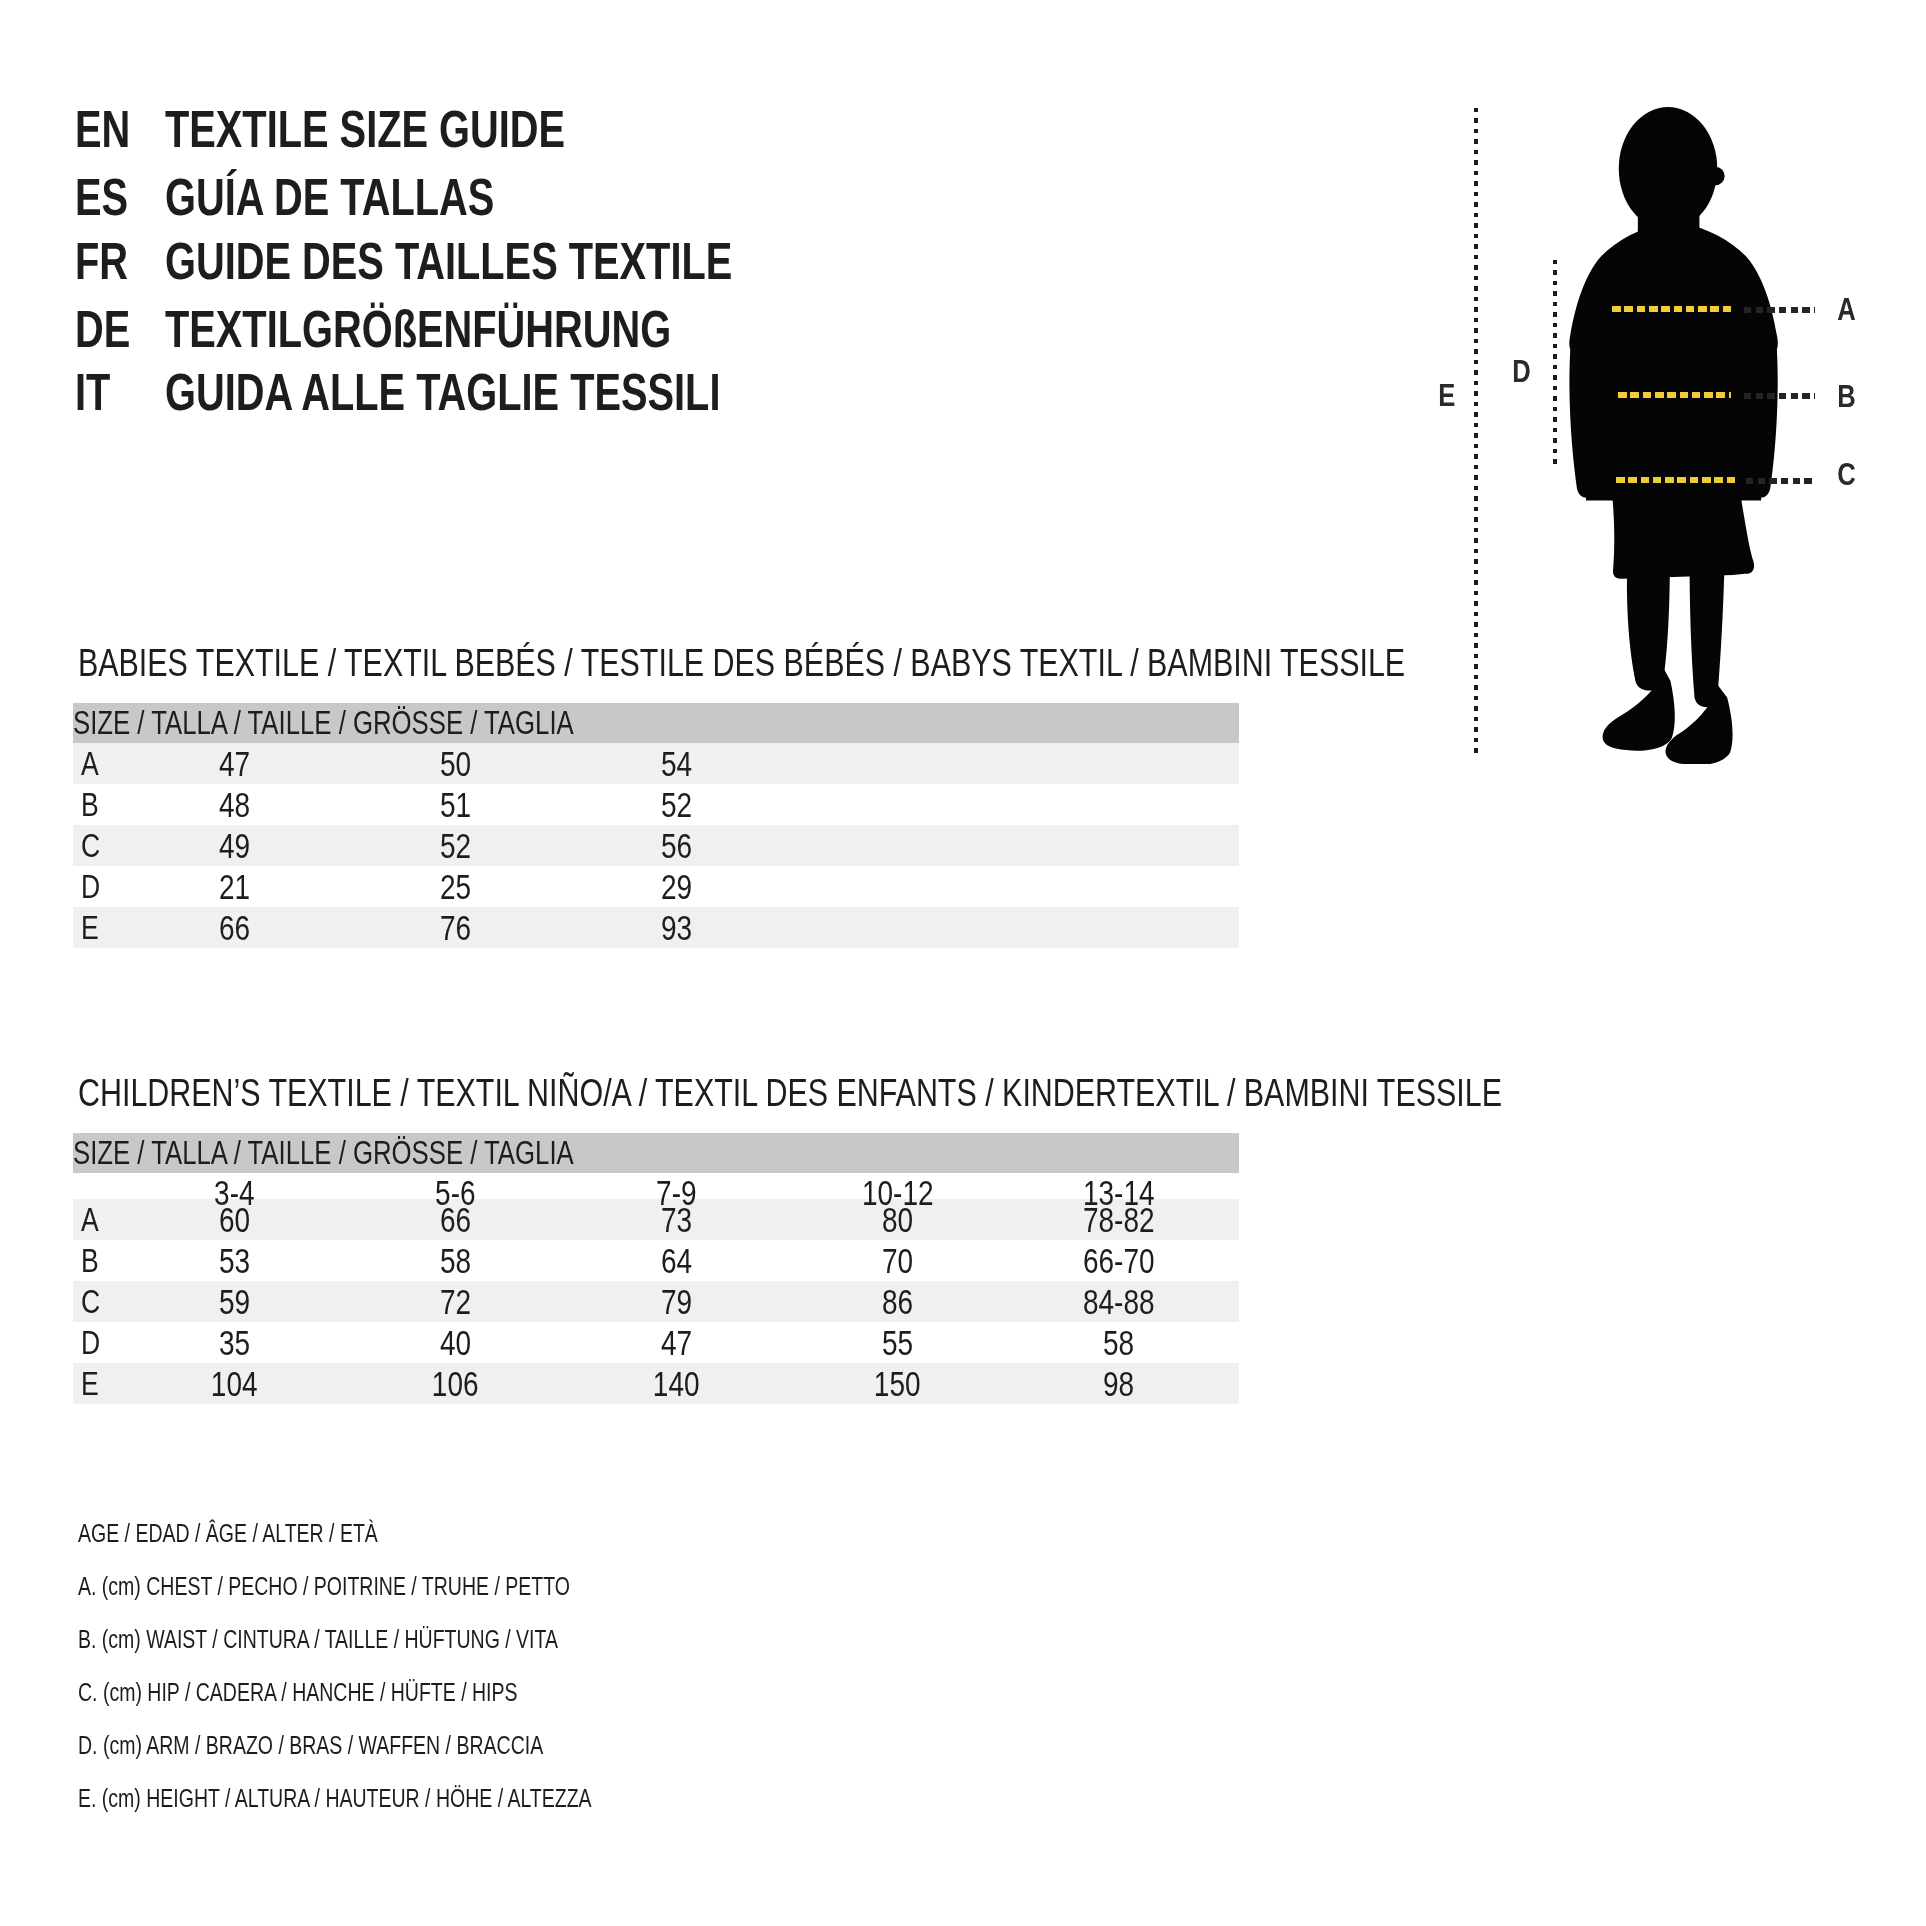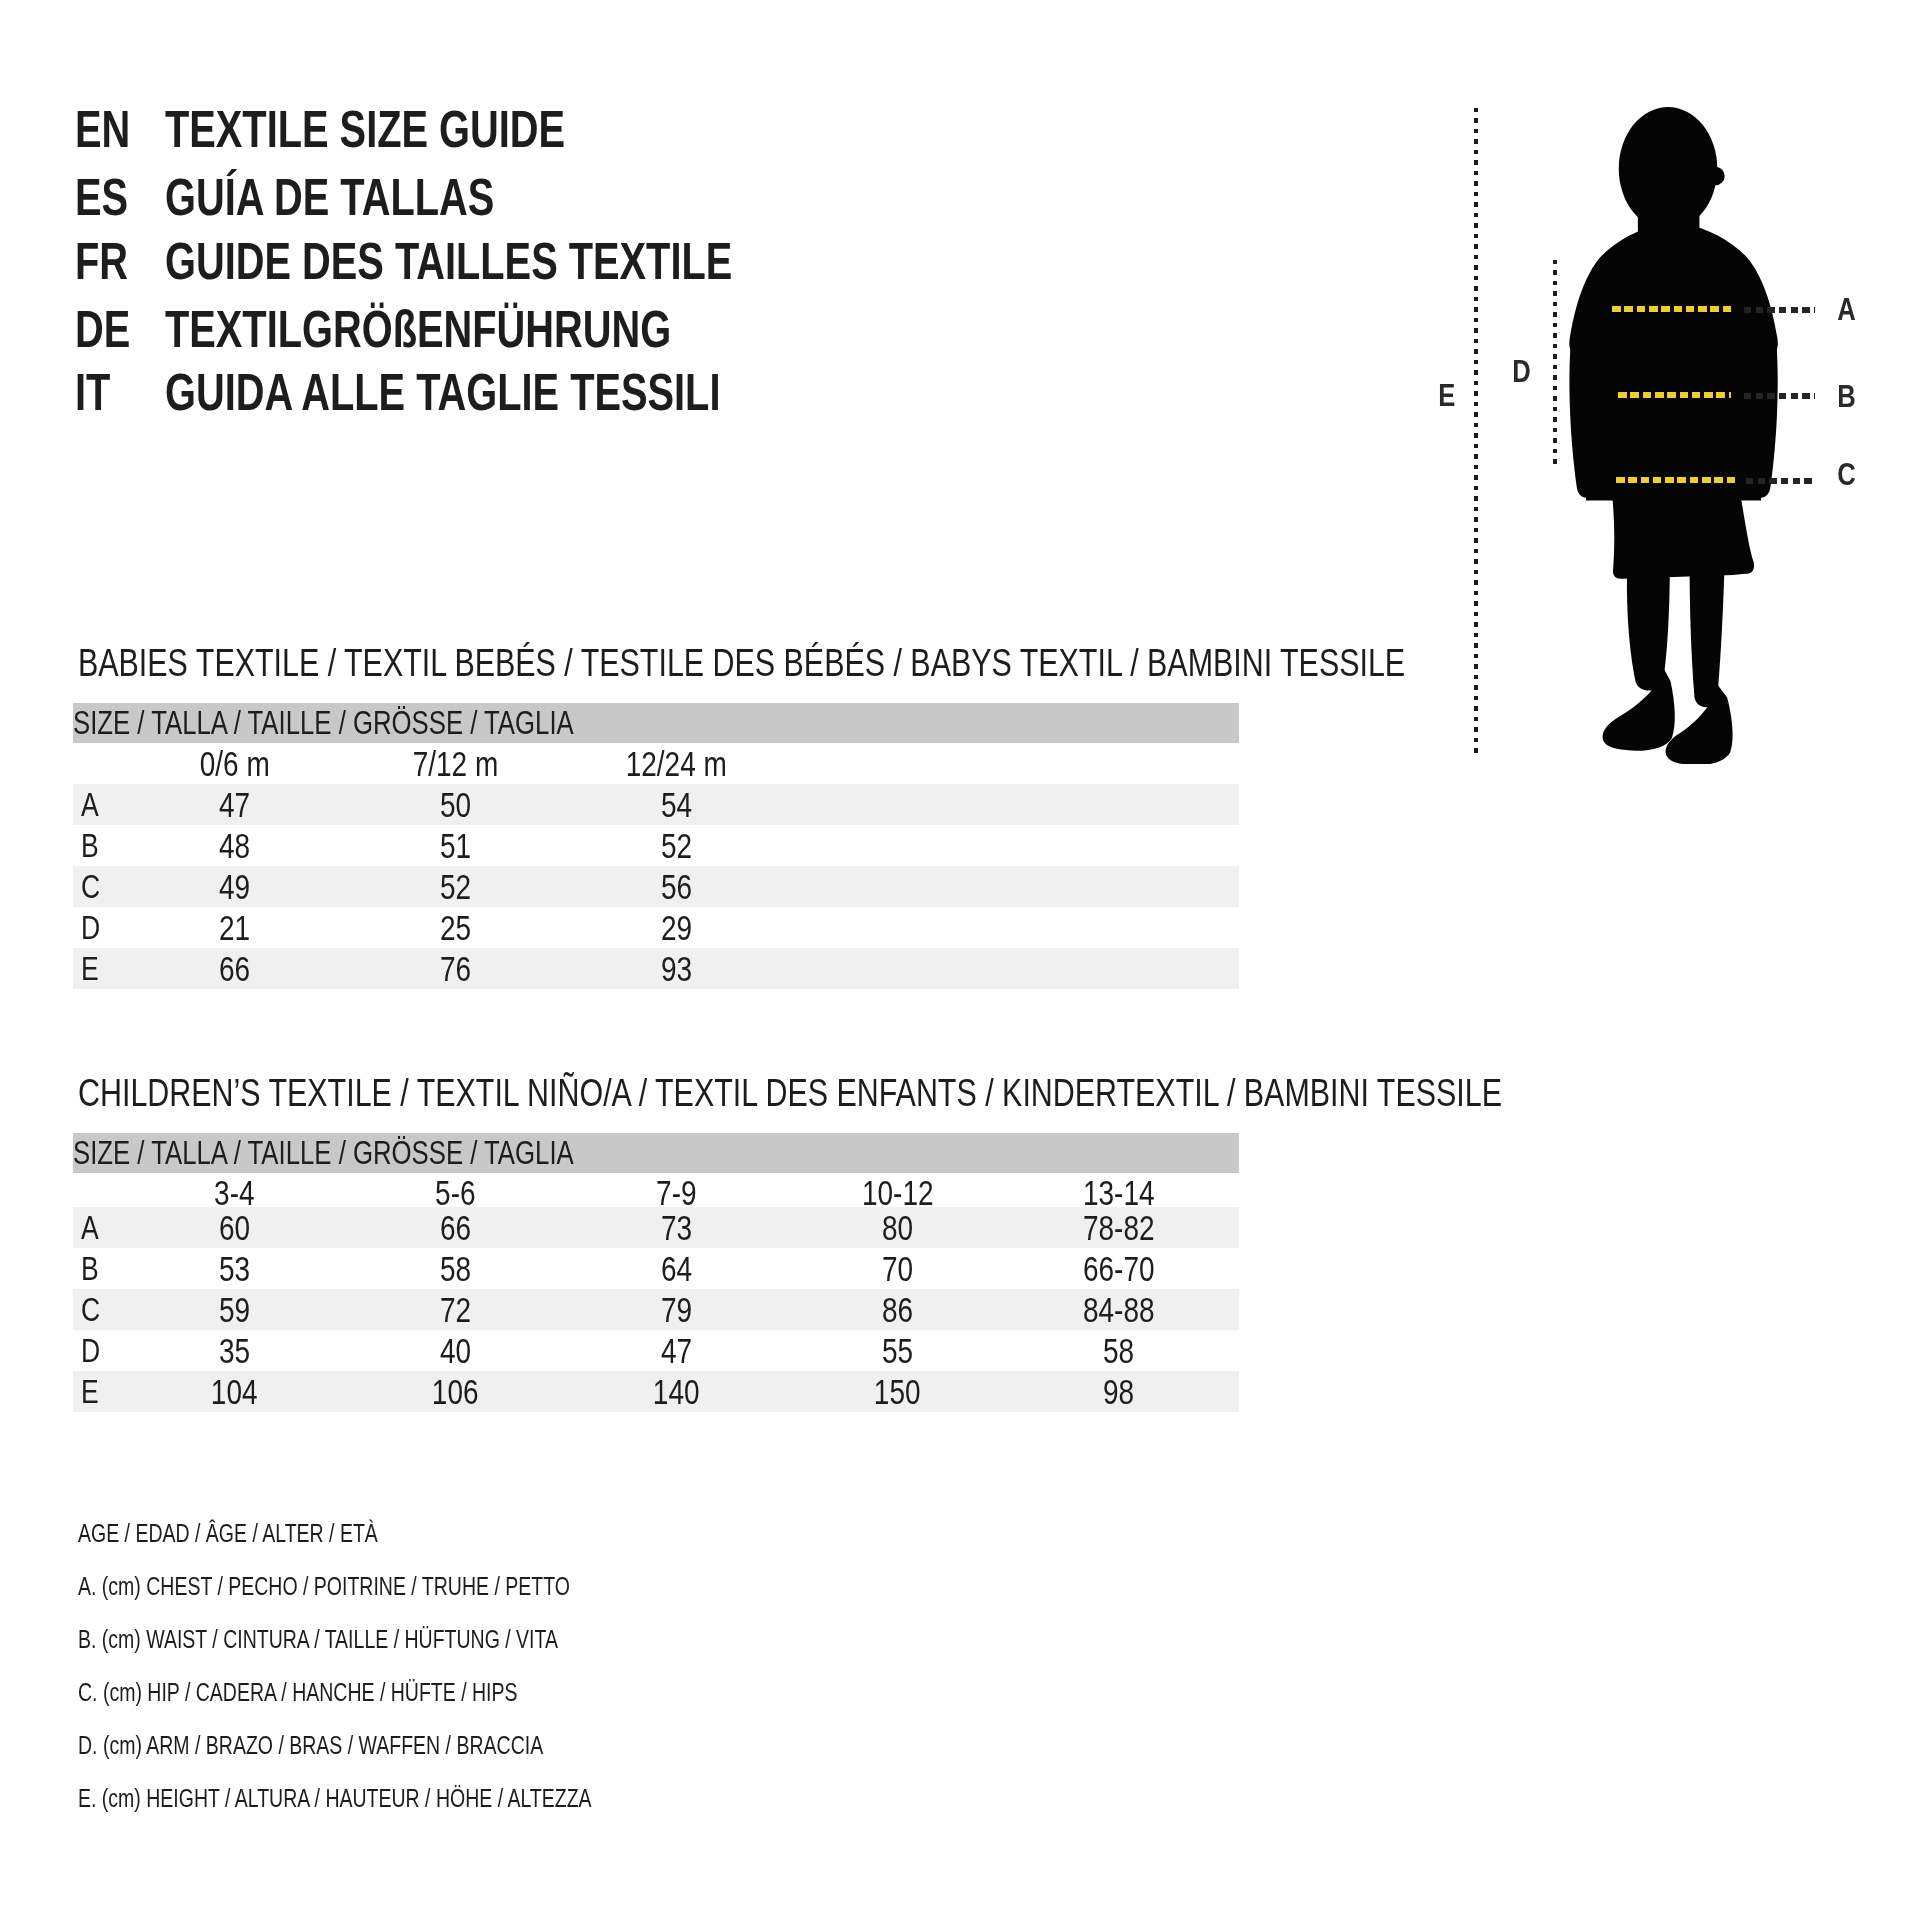--- a/index.html
+++ b/index.html
@@ -111,28 +111,20 @@
   <div class="fig-label" style="left:1436px; top:379px"><span class="condc">E</span></div>
 
   <div class="section-title" style="top:643px">
     <span class="cond">BABIES TEXTILE / TEXTIL BEBÉS / TESTILE DES BÉBÉS / BABYS TEXTIL / BAMBINI TESSILE</span>
   </div>
 
   <div class="size-table" style="top:703px">
     <div class="thead">
       <span class="cond">SIZE / TALLA / TAILLE / GRÖSSE / TAGLIA</span>
     </div>
-    <div class="cols">
-      <div class="cell-letter"></div>
-      <div class="cell-val"><span class="condc">0/6 m</span></div>
-      <div class="cell-val"><span class="condc">7/12 m</span></div>
-      <div class="cell-val"><span class="condc">12/24 m</span></div>
-      <div></div>
-        <div></div>
-    </div>
     <div class="trow stripe">
       <div class="cell-letter"><span class="cond">A</span></div>
       <div class="cell-val"><span class="condc">47</span></div>
       <div class="cell-val"><span class="condc">50</span></div>
       <div class="cell-val"><span class="condc">54</span></div>
       <div></div>
         <div></div>
     </div>
     <div class="trow">
       <div class="cell-letter"><span class="cond">B</span></div>
@@ -169,21 +161,21 @@
   </div>
 
   <div class="section-title" style="top:1073px">
     <span class="cond">CHILDREN’S TEXTILE / TEXTIL NIÑO/A / TEXTIL DES ENFANTS / KINDERTEXTIL / BAMBINI TESSILE</span>
   </div>
 
   <div class="size-table" style="top:1133px">
     <div class="thead">
       <span class="cond">SIZE / TALLA / TAILLE / GRÖSSE / TAGLIA</span>
     </div>
-    <div class="cols" style="height:34px">
+    <div class="cols" style="height:26px">
       <div class="cell-letter"></div>
       <div class="cell-val"><span class="condc">3-4</span></div>
       <div class="cell-val"><span class="condc">5-6</span></div>
       <div class="cell-val"><span class="condc">7-9</span></div>
       <div class="cell-val"><span class="condc">10-12</span></div>
       <div class="cell-val"><span class="condc">13-14</span></div>
     </div>
     <div class="trow stripe">
       <div class="cell-letter"><span class="cond">A</span></div>
       <div class="cell-val"><span class="condc">60</span></div>

